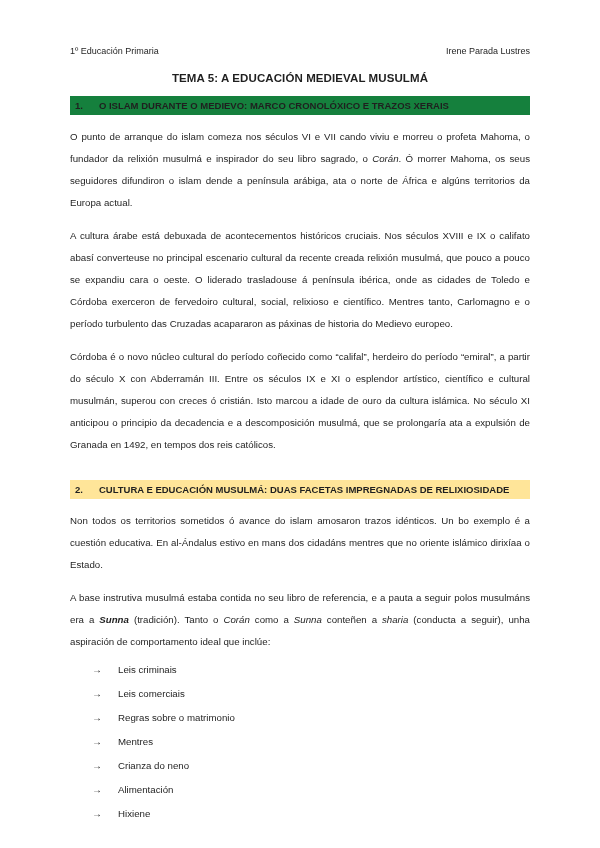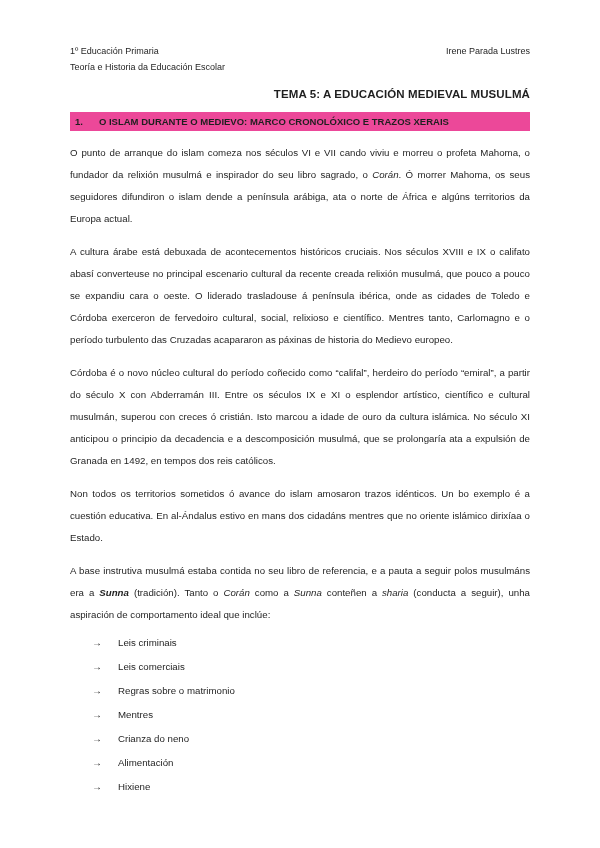--- a/index.html
+++ b/index.html
@@ -18,21 +18,21 @@
   .header {
     display: flex;
     justify-content: space-between;
     align-items: flex-start;
     font-size: 9px;
     line-height: 1.75;
     margin-bottom: 12px;
   }
   .header-right { text-align: right; }
   .doc-title {
-    text-align: right;
+    text-align: center;
     font-size: 11.5px;
     font-weight: bold;
     margin: 0 0 12px 0;
     letter-spacing: 0.1px;
   }
   .section-heading {
     background: #ffe599;
     font-weight: bold;
     font-size: 9.5px;
     padding: 4px 5px 4px 5px;
@@ -65,35 +65,37 @@
   }
 </style>
 </head>
 <body>
 
 <div class="page" style="background: rgb(255, 255, 255); color: rgb(31, 31, 31);">
 
   <div class="header">
     <div class="header-left">
       <div>1º Educación Primaria</div>
-      <div>Teoría e Historia da Educación Escolar</div>
     </div>
     <div class="header-right">Irene Parada Lustres</div>
   </div>
 
   <h1 class="doc-title">TEMA 5: A EDUCACIÓN MEDIEVAL MUSULMÁ</h1>
 
-  <div class="section-heading" style="background: #ec4899;">
+  <div class="section-heading" style="background: #15803d;">
     <span class="sec-num">1.</span><span>O ISLAM DURANTE O MEDIEVO: MARCO CRONOLÓXICO E TRAZOS XERAIS</span>
   </div>
 
   <p class="para"><span>O punto de arranque do islam comeza nos séculos VI e VII cando viviu e morreu o profeta Mahoma, o fundador da relixión musulmá e inspirador do seu libro sagrado, o </span><span style="font-style: italic;">Corán</span><span>. Ó morrer Mahoma, os seus seguidores difundiron o islam dende a península arábiga, ata o norte de África e algúns territorios da Europa actual.</span></p>
   <p class="para"><span>A cultura árabe está debuxada de acontecementos históricos cruciais. Nos séculos XVIII e IX o califato abasí converteuse no principal escenario cultural da recente creada relixión musulmá, que pouco a pouco se expandiu cara o oeste. O liderado trasladouse á península ibérica, onde as cidades de Toledo e Córdoba exerceron de fervedoiro cultural, social, relixioso e científico. Mentres tanto, Carlomagno e o período turbulento das Cruzadas acapararon as páxinas de historia do Medievo europeo.</span></p>
   <p class="para"><span>Córdoba é o novo núcleo cultural do período coñecido como “califal”, herdeiro do período “emiral”, a partir do século X con Abderramán III. Entre os séculos IX e XI o esplendor artístico, científico e cultural musulmán, superou con creces ó cristián. Isto marcou a idade de ouro da cultura islámica. No século XI anticipou o principio da decadencia e a descomposición musulmá, que se prolongaría ata a expulsión de Granada en 1492, en tempos dos reis católicos.</span></p>
 
+  <div class="section-heading second" style="background: rgb(255, 229, 153);">
+    <span class="sec-num">2.</span><span>CULTURA E EDUCACIÓN MUSULMÁ: DUAS FACETAS IMPREGNADAS DE RELIXIOSIDADE</span>
+  </div>
 
   <p class="para"><span>Non todos os territorios sometidos ó avance do islam amosaron trazos idénticos. Un bo exemplo é a cuestión educativa. En al-Ándalus estivo en mans dos cidadáns mentres que no oriente islámico dirixíaa o Estado.</span></p>
   <p class="para"><span>A base instrutiva musulmá estaba contida no seu libro de referencia, e a pauta a seguir polos musulmáns era a </span><span style="font-style: italic; font-weight: bold;">Sunna</span><span> (tradición). Tanto o </span><span style="font-style: italic;">Corán</span><span> como a </span><span style="font-style: italic;">Sunna</span><span> conteñen a </span><span style="font-style: italic;">sharia</span><span> (conducta a seguir), unha aspiración de comportamento ideal que inclúe:</span></p>
 
   <ul class="arrow-list">
     <li>
       <span class="arrow-glyph">→</span>
       <span>Leis criminais</span>
     </li>
     <li>

